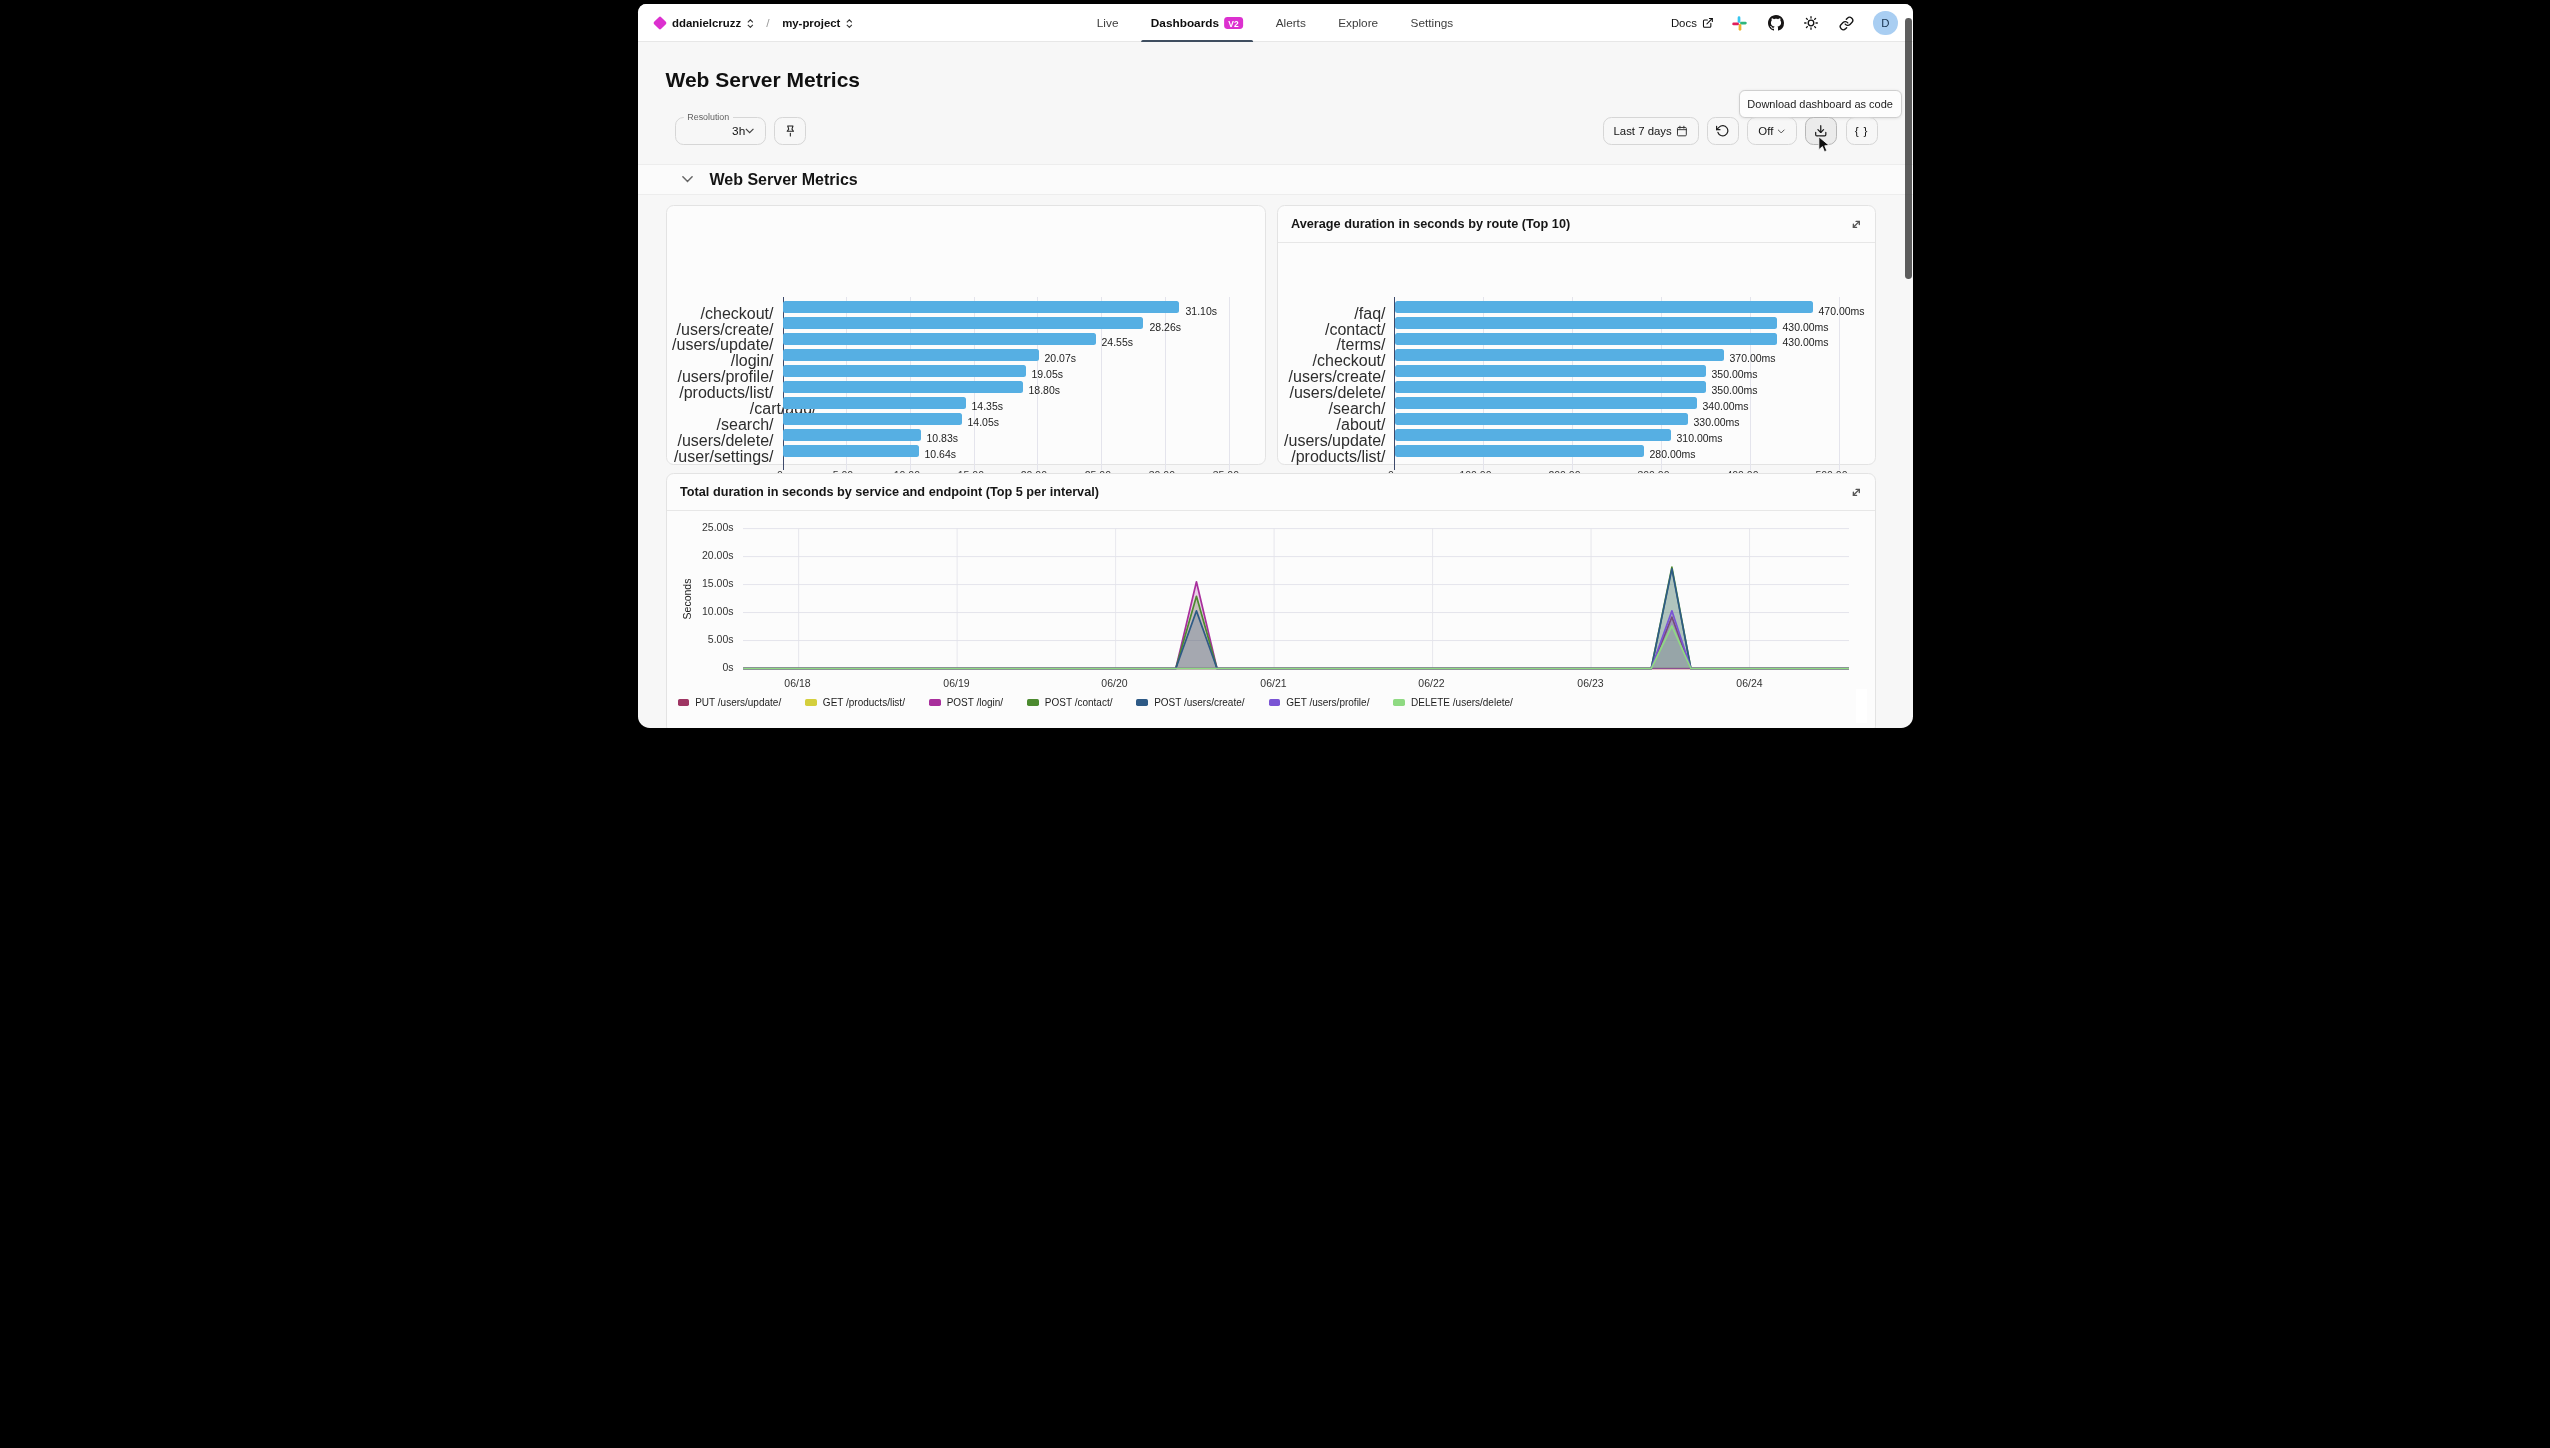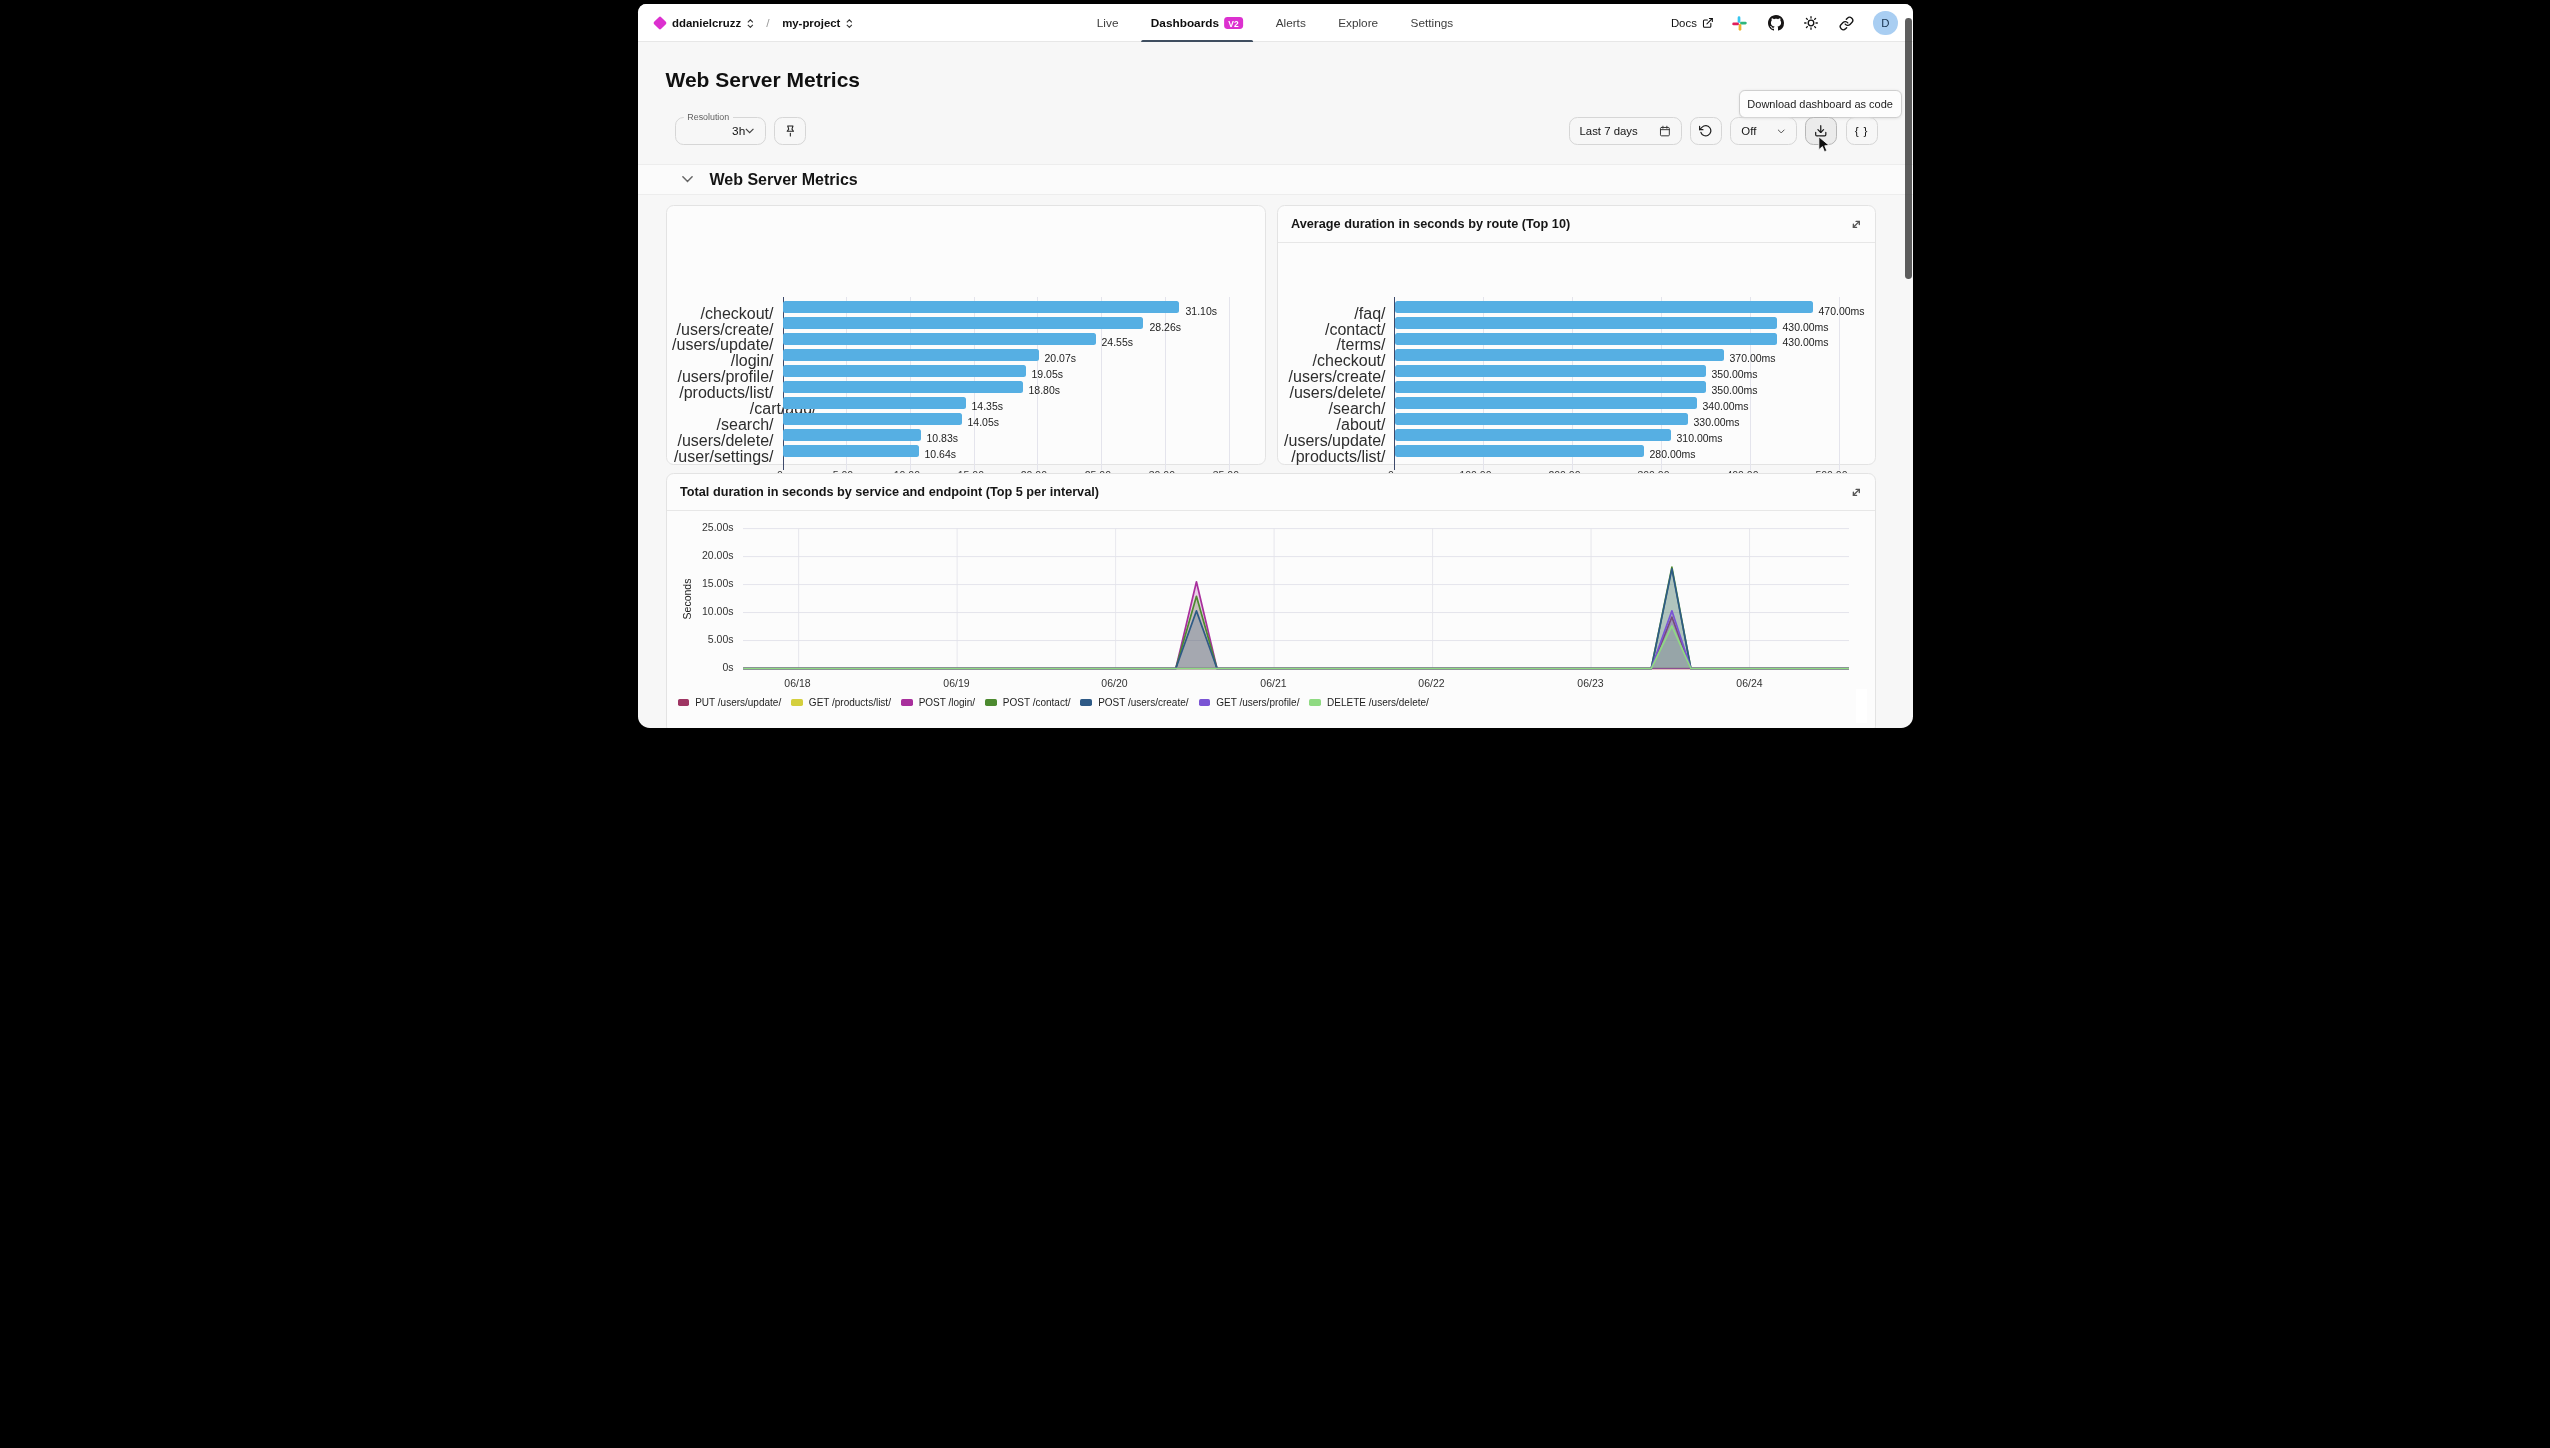--- a/index.html
+++ b/index.html
@@ -26,21 +26,21 @@
   .top-right { position:absolute; right:15px; top:0; height:38px; display:flex; align-items:center; gap:17px; }
   .docs { display:flex; align-items:center; gap:5px; font-size:11.4px; color:#111; cursor:pointer; }
   .icon-btn { display:flex; align-items:center; justify-content:center; width:18.6px; height:18.6px; cursor:pointer; }
   .avatar { width:24.5px; height:24.5px; border-radius:50%; display:flex; align-items:center; justify-content:center; font-size:11.4px; color:#17324d; font-weight:500; cursor:pointer; }
   
   .page-title { position:absolute; left:28px; top:64px; font-size:21px; font-weight:600; color:#101010; }
   .toolbar-left { position:absolute; left:37px; top:113px; display:flex; gap:8.4px; }
   .fieldset { position:relative; width:91px; height:28px; border:0.8px solid #d6d6d6; border-radius:8.4px; background:transparent; display:flex; align-items:center; justify-content:flex-end; padding:0 10px; cursor:pointer; }
   .fieldset-label { position:absolute; left:8.4px; top:-5.9px; background:#f7f7f7; padding:0 3.4px; font-size:8.9px; color:#5f5f5f; }
   .fieldset-value { font-size:11.8px; color:#141414; }
-  .sq-btn { height:28px; min-width:31px; border:0.8px solid #d6d6d6; border-radius:8.4px; background:transparent; display:flex; align-items:center; justify-content:center; gap:21px; font-size:11.4px; color:#141414; cursor:pointer; padding:0 10px; }
+  .sq-btn { height:28px; min-width:31px; border:0.8px solid #d6d6d6; border-radius:8.4px; background:transparent; display:flex; align-items:center; justify-content:center; gap:4px; font-size:11.4px; color:#141414; cursor:pointer; padding:0 10px; }
   .sq-btn.icon-only { padding:0; width:32px; }
   .sq-btn.pressed { background:#ebebeb; border-color:#b7b7b7; }
   .toolbar-right { position:absolute; right:35px; top:113px; display:flex; gap:8.4px; }
   .tooltip { position:absolute; right:11px; top:86px; height:28px; display:flex; align-items:center; padding:0 7.6px; background:#fdfdfd; border:0.8px solid #cfcfcf; border-radius:5.9px; font-size:11px; color:#1c1c1c; box-shadow:0 0.8px 2.5px rgba(0,0,0,.08); white-space:nowrap; }
   
   .section-band { position:absolute; left:0; top:160px; width:100%; height:31px; background:#fbfbfb; border-top:0.8px solid #ededed; border-bottom:0.8px solid #ededed; display:flex; align-items:center; }
   .section-band .chev { margin-left:44px; cursor:pointer; display:flex; }
   .section-title { margin-left:17px; font-size:16px; font-weight:700; color:#151515; }
   
   .panel { position:absolute; background:#fcfcfc; border:0.8px solid #e3e3e3; border-radius:7.6px; }
@@ -54,21 +54,21 @@
   .bar-row-label { position:absolute; font-size:16px; color:#2e2e2e; text-align:right; }
   .bar-rect { position:absolute; border-radius:2.5px; }
   .bar-value { position:absolute; font-size:10.5px; color:#222; white-space:nowrap; }
   .grid-v { position:absolute; width:0.8px; background:#e4e4ec; }
   .grid-v.axis { width:1.3px; background:#3e4a6b; }
   .tick-label { position:absolute; font-size:10.5px; color:#333; transform:translateX(-50%); white-space:nowrap; }
   
   .ytick { position:absolute; font-size:10.5px; color:#333; text-align:right; width:42px; }
   .xtick { position:absolute; font-size:10.5px; color:#333; transform:translateX(-50%); }
   .ylabel { position:absolute; font-size:10.5px; color:#222; transform:rotate(-90deg); transform-origin:center; }
-  .legend { position:absolute; left:40px; top:693px; display:flex; gap:10px; }
+  .legend { position:absolute; left:40px; top:693px; display:flex; gap:24px; }
   .legend-item { display:flex; align-items:center; gap:5.9px; font-size:10px; color:#1e1e1e; cursor:pointer; white-space:nowrap; }
   .legend-swatch { width:11.8px; height:6.7px; border-radius:1.7px; }
   
   .scroll-thumb { position:absolute; right:0.8px; top:13.5px; width:6.7px; height:261px; background:rgba(40,40,40,.75); border-radius:3.4px; }
   .white-bar { position:absolute; left:1218px; top:685px; width:11px; height:34px; background:#ffffff; }
   .cursor { position:absolute; left:1180px; top:132px; pointer-events:none; }
 </style>
 </head>
 <body>
 

